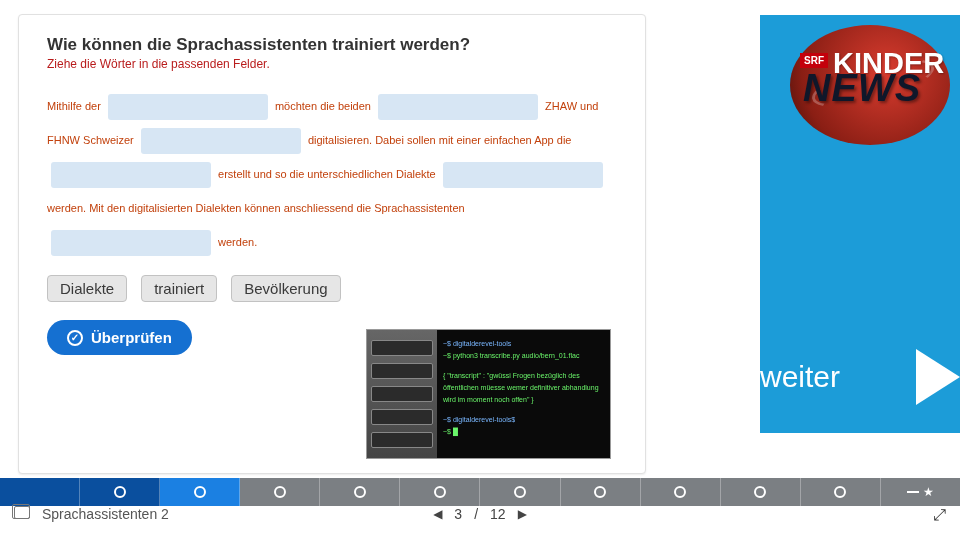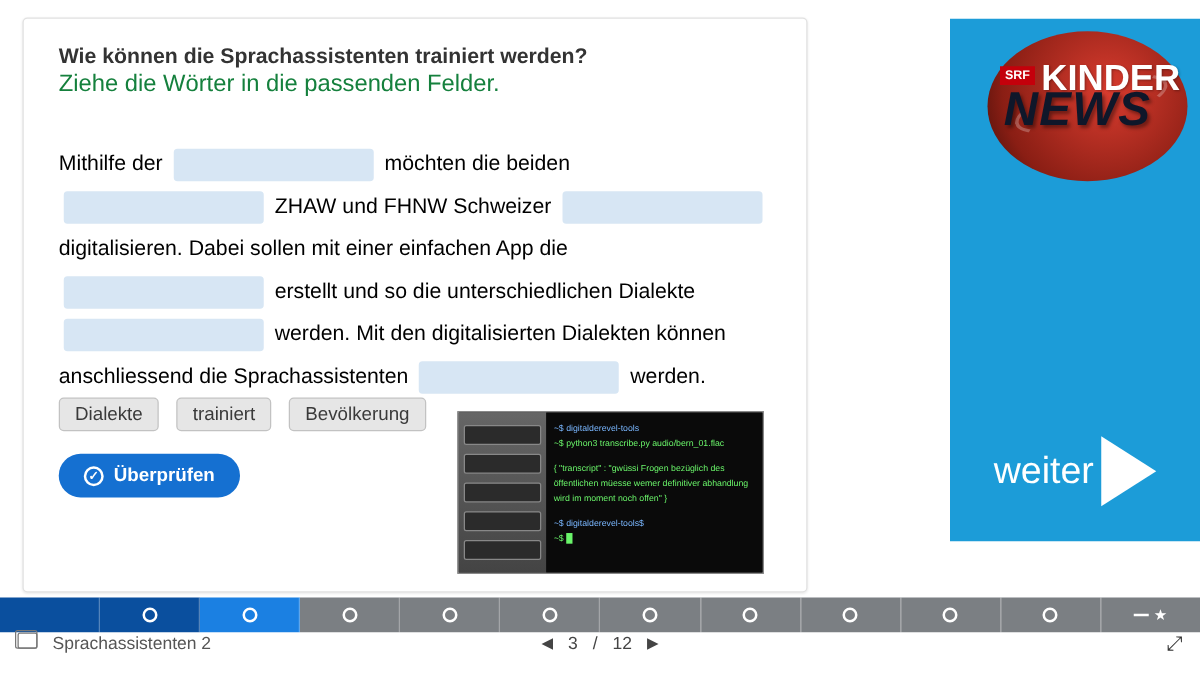--- a/index.html
+++ b/index.html
@@ -5,29 +5,29 @@
 *{box-sizing:border-box;margin:0;padding:0;font-family:Arial,Helvetica,sans-serif}
 body{width:960px;height:540px;overflow:hidden;background:#fff}
 .stage{position:relative;width:960px;height:540px}
 .sidebar{position:absolute;right:0;top:15px;width:200px;height:418px;background:#1c9cd8}
 .logo{position:absolute;top:10px;left:25px;width:165px;height:120px}
 .globe{position:absolute;right:0;top:0;width:160px;height:120px;background:radial-gradient(circle at 60% 40%,#d93c2f 0%,#8a1e14 70%,#3a0d08 100%);border-radius:50%;overflow:hidden}
 .globe::before{content:"";position:absolute;top:40px;left:20px;width:120px;height:30px;border:3px solid rgba(255,255,255,.25);border-radius:50%;transform:rotate(-15deg);border-top-color:transparent;border-bottom-color:transparent}
 .srf{background:#c4000b;color:#fff;font-weight:bold;font-size:10px;padding:2px 4px;position:absolute;top:28px;left:15px;z-index:2}
 .kinder{color:#fff;font-weight:900;font-size:29px;position:absolute;top:22px;left:48px;z-index:2;text-shadow:1px 1px 2px rgba(0,0,0,.3)}
 .news{color:#0f172a;font-weight:900;font-style:italic;font-size:38px;position:absolute;top:42px;left:18px;z-index:2;letter-spacing:1px;text-shadow:2px 2px 3px rgba(0,0,0,.4)}
-.weiter-row{position:absolute;bottom:28px;left:0;width:100%;display:flex;align-items:center;justify-content:center;gap:6px}
+.weiter-row{position:absolute;bottom:28px;left:0;width:100%;display:flex;align-items:center;justify-content:space-between;gap:6px}
 .weiter-txt{color:#fff;font-size:30px;font-weight:300}
 .play-tri{width:0;height:0;border-top:28px solid transparent;border-bottom:28px solid transparent;border-left:44px solid #fff}
 .card{position:absolute;left:18px;top:14px;width:628px;height:460px;background:#fff;border:1px solid #e1e1e1;border-radius:4px;padding:20px 28px 16px 28px;box-shadow:0 1px 2px rgba(0,0,0,.08)}
 .qtitle{font-weight:bold;font-size:17px;color:#333;margin-bottom:2px}
-.qsub{font-size:19px;color:#15803d;margin-bottom:35px}
-.cloze{font-size:17px;color:#000000;line-height:34px}
+.qsub{font-size:12px;color:#b91c1c;margin-bottom:18px}
+.cloze{font-size:11px;color:#c2410c;line-height:34px}
 .gap{display:inline-block;width:160px;height:26px;background:#d7e6f4;border-radius:3px;vertical-align:middle;margin:0 4px}
-.words{display:flex;flex-wrap:wrap;gap:10px 14px}
+.words{margin-top:16px;display:flex;flex-wrap:wrap;gap:10px 14px}
 .word{background:#e6e6e6;border:1px solid #c2c2c2;border-radius:4px;padding:4px 12px;font-size:15px;color:#3a3a3a;cursor:grab}
 .check{margin-top:18px;background:#1570d1;color:#fff;border:none;border-radius:22px;padding:9px 20px;font-size:15px;font-weight:600;display:inline-flex;align-items:center;gap:8px;cursor:pointer}
 .check-ico{width:16px;height:16px;border:2px solid #fff;border-radius:50%;display:inline-flex;align-items:center;justify-content:center;font-size:10px}
 .thumb{position:absolute;right:34px;bottom:14px;width:245px;height:130px;background:#222;border:1px solid #999}
 .thumb-left{position:absolute;left:0;top:0;bottom:0;width:70px;background:linear-gradient(#666,#444);display:flex;flex-direction:column;justify-content:space-around;padding:6px 4px}
 .cassette{height:16px;background:#2b2b2b;border:1px solid #888;border-radius:2px}
 .thumb-right{position:absolute;left:70px;right:0;top:0;bottom:0;background:#0a0a0a;padding:8px 6px;font-family:monospace;font-size:7px;color:#6af56a;line-height:12px}
 .thumb-right .p{color:#7ab7ff}
 .progress{position:absolute;left:0;right:0;top:478px;height:28px;display:flex}
 .pseg{flex:1;display:flex;align-items:center;justify-content:center;border-right:1px solid rgba(255,255,255,.3)}

